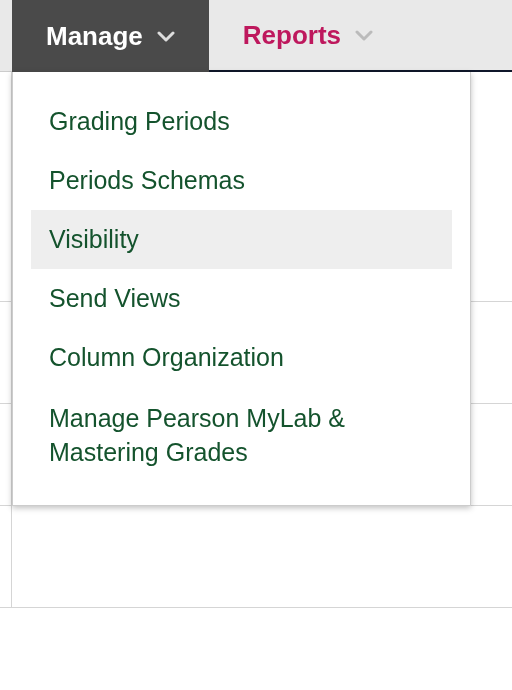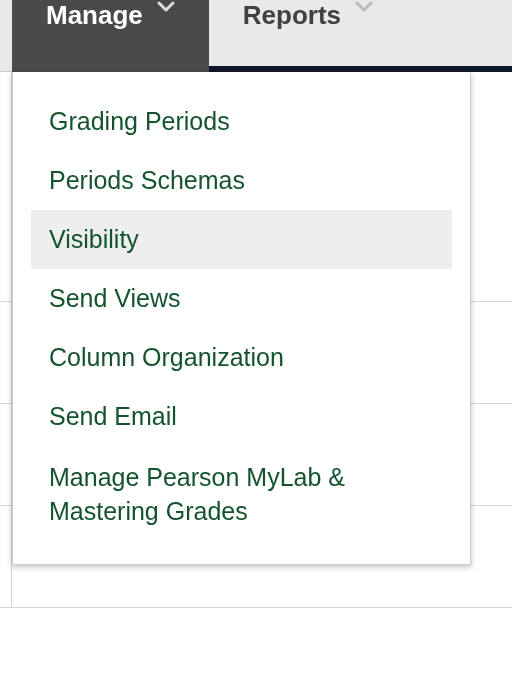--- a/index.html
+++ b/index.html
@@ -20,36 +20,36 @@
       height: 72px;
       position: relative;
     }
     .top-bar-spacer {
       width: 12px;
       background: #e9e9e9;
       border-bottom: 1px solid #ccc;
     }
     .tab-button {
       display: flex;
-      align-items: flex-start;
+      align-items: center;
       padding: 0 34px;
       font-size: 26px;
       font-weight: bold;
       cursor: pointer;
       height: 100%;
     }
     .tab-button.active {
       background: #4a4a4a;
       color: #fff;
     }
     .tab-button.inactive {
       background: #e9e9e9;
-      color: #404040;
+      color: #be185d;
       flex: 1;
-      border-bottom: 6px solid #0f172a;
+      border-bottom: 2px solid #0f172a;
     }
     .chevron-down {
       margin-left: 14px;
       display: inline-flex;
       align-items: center;
     }
     .chevron-down svg {
       width: 18px;
       height: 12px;
     }
@@ -161,21 +161,18 @@
       </div>
       <div class="menu-item highlighted">
         <span>Visibility</span>
       </div>
       <div class="menu-item">
         <span>Send Views</span>
       </div>
       <div class="menu-item">
         <span>Column Organization</span>
       </div>
-      <div class="menu-item">
-        <span>Send Email</span>
-      </div>
       <div class="menu-item multiline">
         <span>Manage Pearson MyLab &amp; Mastering Grades</span>
       </div>
     </div>
   </div>
 </div>
 
 </body></html>

